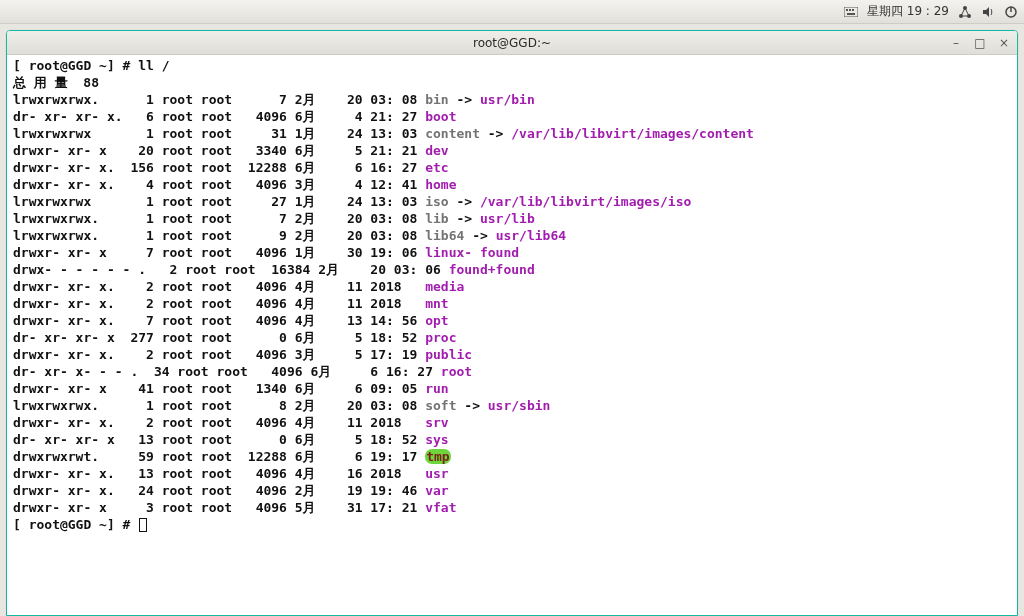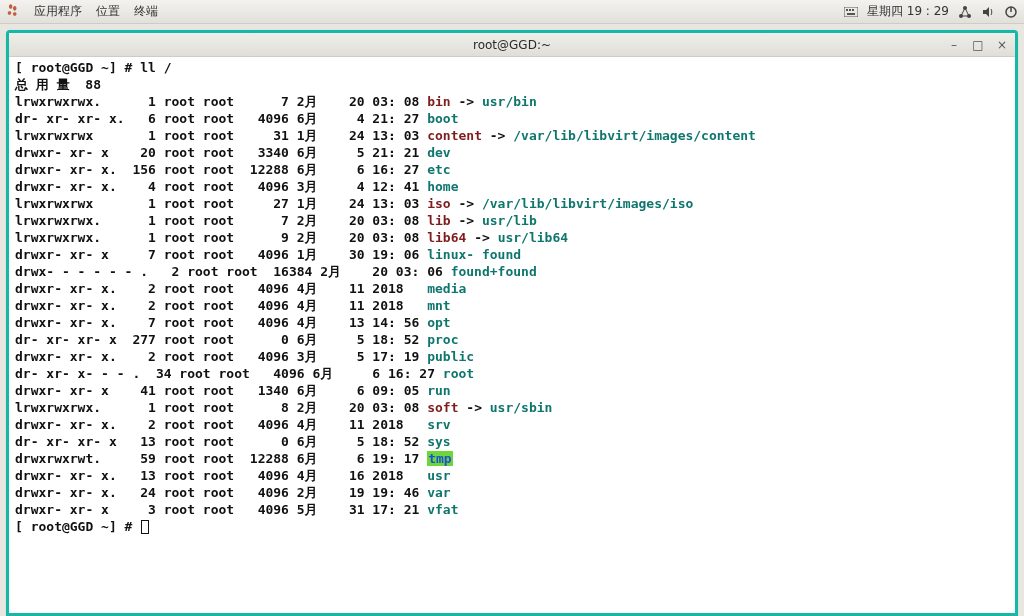--- a/index.html
+++ b/index.html
@@ -26,21 +26,21 @@
   }
   .top-panel .app-menu { display: flex; gap: 14px; align-items: center; }
   .top-panel .right { margin-left: auto; display: flex; align-items: center; gap: 9px; }
   .top-panel .clock { font-size: 12px; }
   .top-panel .indicator { width: 14px; height: 14px; display:inline-flex; align-items:center; justify-content:center; }
   .foot-icon { width:14px; height:14px; }
 
   
   .window {
     margin: 6px 6px 0 6px;
-    border: 3px solid #14b8a6;
+    border: 1px solid #14b8a6;
     background: #fff;
     display: flex;
     flex-direction: column;
     flex: 1;
     border-radius: 4px 4px 0 0;
     box-shadow: 0 0 0 1px rgba(0,0,0,0.02);
     overflow: hidden;
   }
   .titlebar {
     height: 24px;
@@ -83,46 +83,36 @@
     background: #ffffff;
     color: #111;
     font-family: "DejaVu Sans Mono", "Liberation Mono", monospace;
     font-size: 13px;
     line-height: 17px;
     padding: 2px 6px;
     white-space: pre;
     overflow: hidden;
     font-weight: bold;
   }
-  .c-blue { color: #0f766e; }
-  .c-cyan { color: #7f1d1d; }
-  .c-green-bg { background: #6dd63a; color: #1d4ed8; padding: 0 1px; }
+  .c-blue { color: #a21caf; }
+  .c-cyan { color: #737373; }
+  .c-green-bg { background: #6dd63a; color: #7f1d1d; padding: 0 1px; border-radius: 7px; }
   .cursor {
     display: inline-block;
     width: 8px;
     height: 14px;
     border: 1px solid #111;
     vertical-align: text-bottom;
     margin-left: 1px;
   }
 </style>
 </head>
 <body>
 
 <div class="top-panel">
-  <div class="app-menu">
-    <span>
-      <svg class="foot-icon" viewBox="0 0 24 24">
-          <path fill="#c06040" d="M8 2c2 0 3 2 3 4s-1 4-3 4-3-2-3-4 1-4 3-4zm7 3c2 0 3 2 3 4s-1 4-3 4-3-2-3-4 1-4 3-4zM6 14c2 0 3 1 3 3s-1 3-3 3-3-1-3-3 1-3 3-3zm9 2c2 0 3 1 3 3s-1 3-3 3-3-1-3-3 1-3 3-3z"></path>
-        </svg>
-    </span>
-    <span>应用程序</span>
-    <span>位置</span>
-    <span>终端</span>
-  </div>
   <div class="right">
     <span class="indicator">
       <svg width="14" height="10" viewBox="0 0 14 10">
           <rect x="0" y="0" width="14" height="10" rx="1" fill="none" stroke="#555"></rect>
           <rect x="2" y="2" width="2" height="2" fill="#555"></rect>
           <rect x="5" y="2" width="2" height="2" fill="#555"></rect>
           <rect x="8" y="2" width="2" height="2" fill="#555"></rect>
           <rect x="3" y="6" width="8" height="2" fill="#555"></rect>
         </svg>
     </span>

